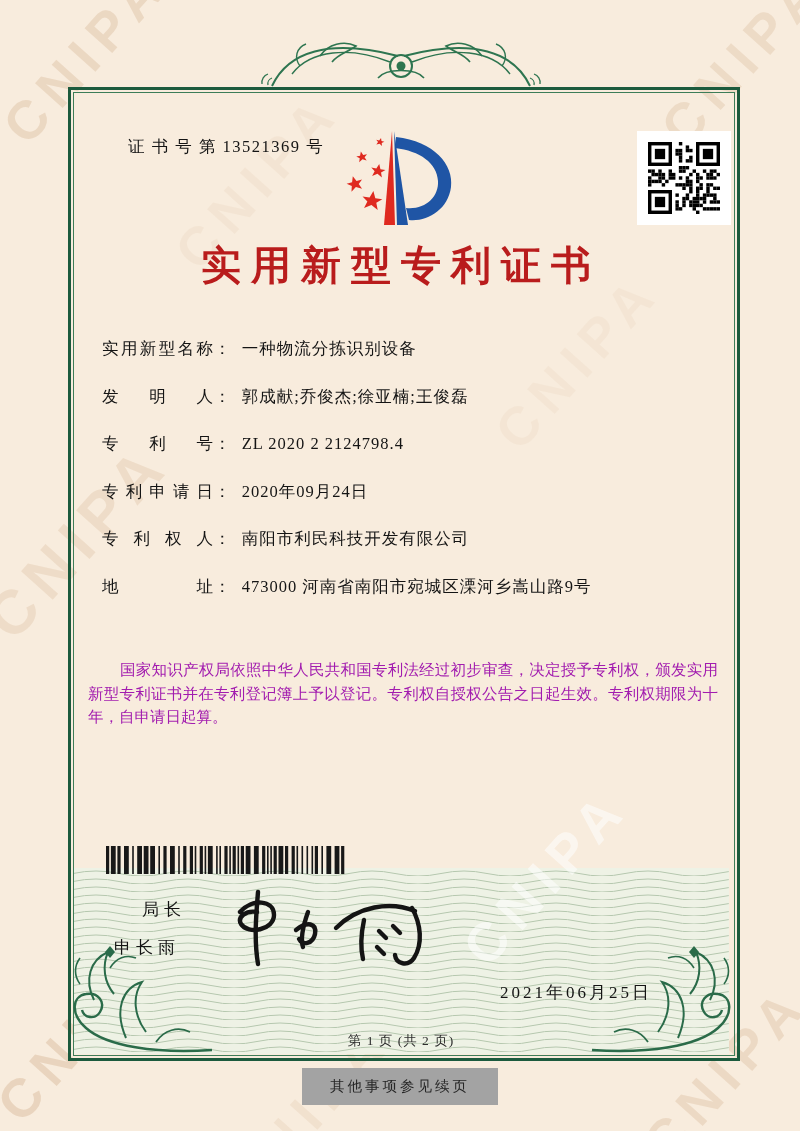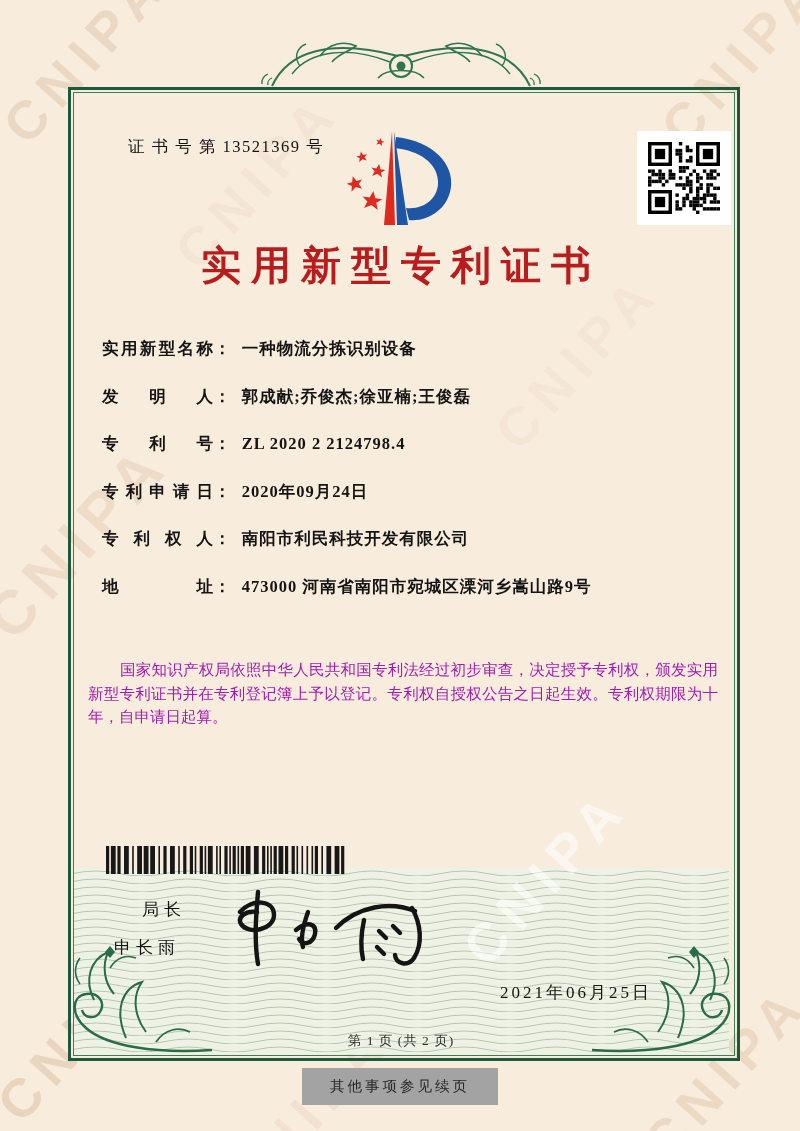--- a/index.html
+++ b/index.html
@@ -18,21 +18,21 @@
   .panel{position:absolute;z-index:1;left:73px;top:868px;width:656px;height:186px;background:#eef2e5;}
   .panel svg{position:absolute;inset:0;}
   
   .content{position:absolute;z-index:3;inset:0;}
   .cert-no{position:absolute;left:102px;top:136px;font-size:16.5px;letter-spacing:1.5px;margin-left:26px;}
   .logo{position:absolute;left:328px;top:126px;}
   .qrbox{position:absolute;left:637px;top:131px;width:94px;height:94px;background:#ffffff;}
   .qrbox svg{position:absolute;left:11px;top:11px;}
   .title{position:absolute;left:68px;top:238px;width:666px;text-align:center;
          font-size:40px;font-weight:700;letter-spacing:10px;color:#b91c1c;}
-  .frow{position:absolute;left:102px;font-size:16.5px;white-space:nowrap;letter-spacing:1px;font-weight:bold;}
+  .frow{position:absolute;left:102px;font-size:16.5px;white-space:nowrap;letter-spacing:1px;}
   .flabel{display:inline-block;width:112px;text-align:justify;text-align-last:justify;}
   .fvalue{margin-left:5px;}
   .grant2{position:absolute;left:283px;top:0;}
   .grant2 .flabel{width:96px;}
   .paras{position:absolute;left:88px;top:658px;width:630px;font-size:15.5px;
          line-height:23.5px;text-align:justify;color:#a21caf;}
   .paras p{margin:0;text-indent:32px;}
   .barcode{position:absolute;left:106px;top:846px;}
   .sig-title{position:absolute;left:114px;top:898px;font-size:17px;letter-spacing:5px;margin-left:28px;}
   .sig-name{position:absolute;left:114px;top:936px;font-size:17px;letter-spacing:5px;}

